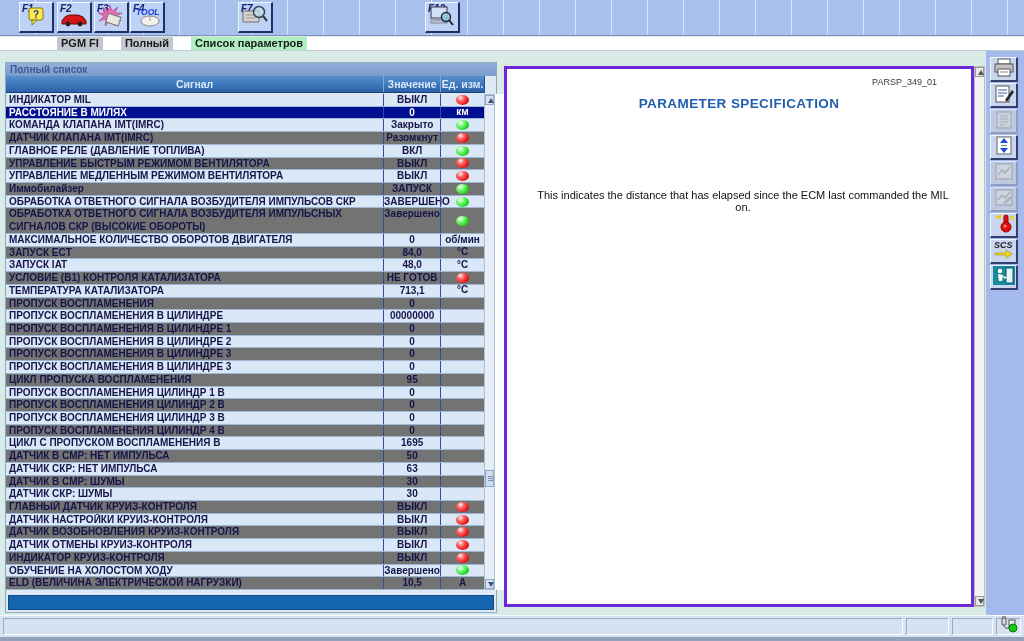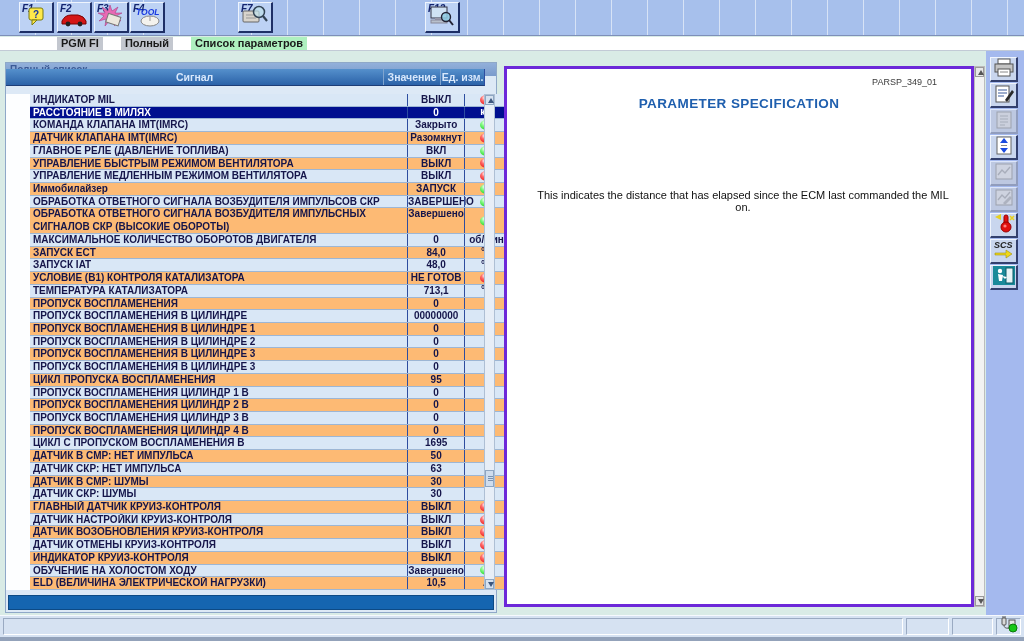--- a/index.html
+++ b/index.html
@@ -31,35 +31,35 @@
 
   
   .main { position:absolute; left:0; top:51px; width:1024px; height:564px; background:#d9ebe6; }
   .right-strip { position:absolute; left:986px; top:51px; width:38px; height:564px; background:#a4b9ee; }
 
   
   .left-panel { position:absolute; left:5px; top:62px; width:492px; height:551px;
     background:#dde9f6; border:1px solid #8fa8c8; }
   .panel-title { height:13px; background:linear-gradient(#93b0da,#7a9bcc); color:#3b5a96;
     font-size:10px; font-weight:bold; line-height:13px; padding-left:4px; }
-  .grid-header { position:absolute; left:0; top:6px; width:479px; height:17px; display:flex;
+  .grid-header { position:absolute; left:0; top:13px; width:479px; height:17px; display:flex;
     background:linear-gradient(#5590cc,#2b62a8); color:#d8e8fc; font-size:10.5px; font-weight:bold;
     border-bottom:1px solid #1d3d77; border-right:1px solid #2d4da0; }
   .grid-header div { display:flex; align-items:center; justify-content:center; }
   .h-sig { width:378px; }
   .h-val { width:57px; border-left:1px solid #7fa4cf; }
   .h-unit{ width:44px; border-left:1px solid #7fa4cf; }
 
   .rows { position:absolute; left:0; top:31px; width:560px; height:496px; overflow:hidden;
-    background:#fdfeff;padding-left:24px; }
+    background:#fdfeff; }
   .row { display:flex; width:479px; height:12.72px; border-bottom:1px solid #9db6d4;
     border-right:1px solid #2d4da0; font-size:10px; font-weight:bold; color:#15154a; }
   .row.tall { height:25.44px; }
   .row.tint  { background:#d9e7f6; }
-  .row.plain { background:#fdba74; }
+  .row.plain { background:#737373; }
   .row.sel   { background:#000f8f; color:#ffffff; }
   .c-sig { width:378px; padding:0 2px 0 3px; overflow:hidden; line-height:12.5px; }
   .c-val { width:57px; text-align:center; border-left:1px solid #2d4da0; line-height:12.5px; }
   .c-unit{ width:44px; text-align:center; border-left:1px solid #2d4da0; line-height:12.5px;
     display:flex; align-items:center; justify-content:center; }
   .light { width:13px; height:10px; border-radius:50%; display:inline-block; }
   .light.red   { background:radial-gradient(circle at 35% 28%, #ffffff 0%, #ff6c6c 28%, #e80f0f 70%, #a80000 100%); }
   .light.green { background:radial-gradient(circle at 35% 28%, #ffffff 0%, #86fa86 28%, #17d417 70%, #0a8f0a 100%); }
 
   

